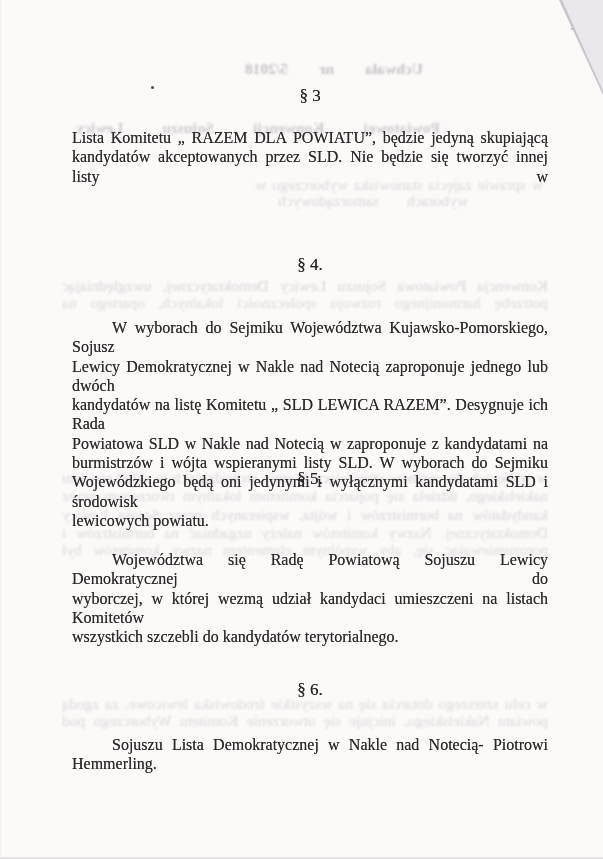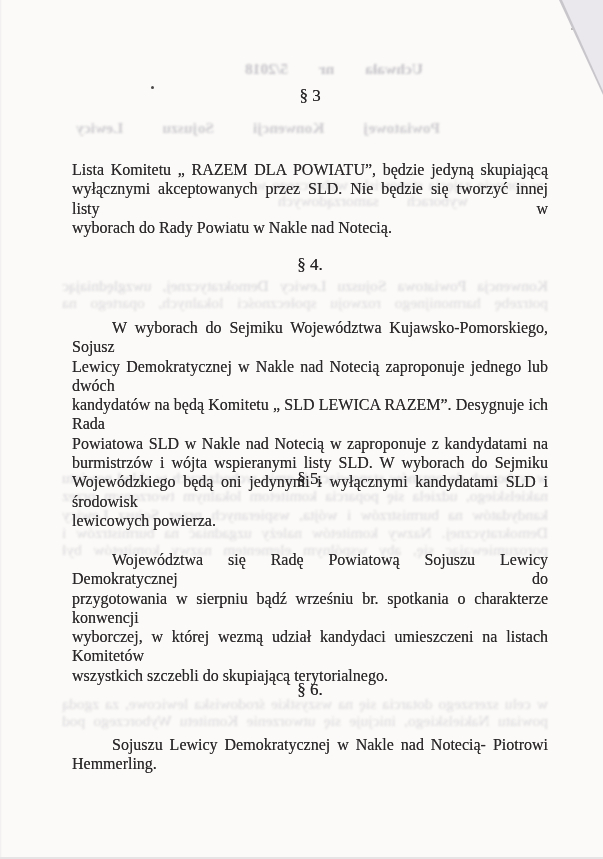--- a/index.html
+++ b/index.html
@@ -36,21 +36,21 @@
     position:absolute;left:72px;width:476px;text-align:center;
     font-size:17px;line-height:20px;color:#262324;
     text-shadow:0 0 .5px rgba(43,40,41,.75);
   }
   .h3{top:86px}.h4{top:255px}.h5{top:469px}.h6{top:680px}
   .para{
     position:absolute;left:72px;width:476px;
     font-size:16px;line-height:19.3px;color:#2b2829;
     text-shadow:0 0 .5px rgba(43,40,41,.7);
   }
-  .p3{top:160px}.p4{top:318px}.p5{top:550px}.p6{top:735px}
+  .p3{top:128px}.p4{top:318px}.p5{top:550px}.p6{top:735px}
   .para .line{text-align:justify;text-align-last:justify;}
   .para .line.last{text-align-last:left;}
   .para.indent .line:first-child{text-indent:40px;}
 </style>
 </head>
 <body>
 
 <div class="page">
 
   <div class="ghost-layer" id="ghost-layer">
@@ -65,46 +65,44 @@
       <div class="ghost" style="top: 505px; left: 62px; width: 486px; opacity: 0.32;">kandydatów na burmistrzów i wójta, wspieranych przez Sojusz Lewicy</div>
       <div class="ghost" style="top: 523px; left: 62px; width: 486px; opacity: 0.3;">Demokratycznej. Nazwy komitetów należy uzgadniać na burmistrzów i wójta.</div>
       <div class="ghost" style="top: 540px; left: 62px; width: 486px; opacity: 0.3;">porozumiewając się, aby wspólnym elementem nazwy komitetów był</div>
       <div class="ghost" style="top: 694px; left: 62px; width: 486px; opacity: 0.3;">w celu szerszego dotarcia się na wszystkie środowiska lewicowe, za zgodą</div>
       <div class="ghost" style="top: 711px; left: 62px; width: 486px; opacity: 0.3;">powiatu Nakielskiego, inicjuje się utworzenie Komitetu Wyborczego pod</div>
     </div>
 
   <div class="heading h3">§ 3</div>
   <div class="para p3">
       <div class="line">Lista Komitetu „ RAZEM DLA POWIATU”, będzie jedyną skupiającą</div>
-      <div class="line">wyłącznymi akceptowanych przez SLD. Nie będzie się tworzyć innej listy w</div>
-      <div class="line last">wyborach do Rady Powiatu w Nakle nad Notecią.</div>
+      <div class="line">kandydatów akceptowanych przez SLD. Nie będzie się tworzyć innej listy w</div>
     </div>
 
   <div class="heading h4">§ 4.</div>
   <div class="para p4 indent">
       <div class="line">W wyborach do Sejmiku Województwa Kujawsko-Pomorskiego, Sojusz</div>
       <div class="line">Lewicy Demokratycznej w Nakle nad Notecią zaproponuje jednego lub dwóch</div>
-      <div class="line">kandydatów na będą Komitetu „ SLD LEWICA RAZEM”. Desygnuje ich Rada</div>
+      <div class="line">kandydatów na listę Komitetu „ SLD LEWICA RAZEM”. Desygnuje ich Rada</div>
       <div class="line">Powiatowa SLD w Nakle nad Notecią w zaproponuje z kandydatami na</div>
       <div class="line">burmistrzów i wójta wspieranymi listy SLD. W wyborach do Sejmiku</div>
       <div class="line">Wojewódzkiego będą oni jedynymi i wyłącznymi kandydatami SLD i środowisk</div>
-      <div class="line last">lewicowych powierza.</div>
+      <div class="line last">lewicowych powiatu.</div>
     </div>
 
   <div class="heading h5">§ 5.</div>
   <div class="para p5 indent">
       <div class="line">Województwa się Radę Powiatową Sojuszu Lewicy Demokratycznej do</div>
-      <div class="line">przygotowania w sierpniu bądź wrześniu br. spotkania o charakterze konwencji</div>
       <div class="line">wyborczej, w której wezmą udział kandydaci umieszczeni na listach Komitetów</div>
-      <div class="line last">wszystkich szczebli do skupiającą terytorialnego.</div>
+      <div class="line last">wszystkich szczebli do kandydatów terytorialnego.</div>
     </div>
 
   <div class="heading h6">§ 6.</div>
   <div class="para p6 indent">
-      <div class="line last">Sojuszu Lewicy Demokratycznej w Nakle nad Notecią- Piotrowi Hemmerling.</div>
+      <div class="line last">Sojuszu Lista Demokratycznej w Nakle nad Notecią- Piotrowi Hemmerling.</div>
     </div>
 
   <div class="speck s1"></div>
   <div class="speck s2"></div>
   <div class="corner-shadow"></div>
   <div class="corner-fold"></div>
   <div class="left-edge"></div>
   <div class="bottom-edge"></div>
 </div>
 

